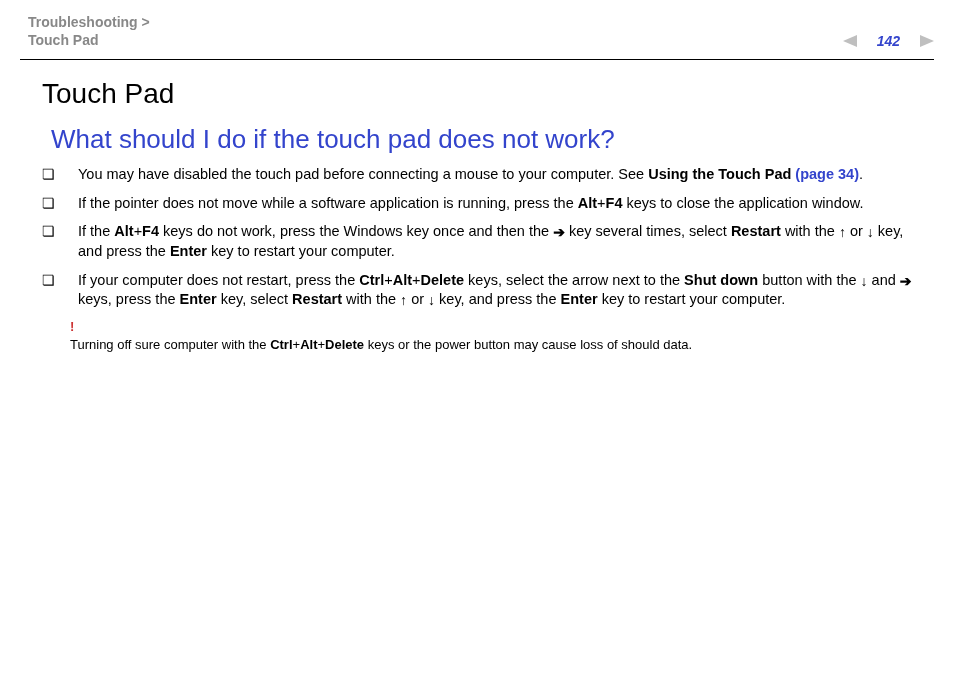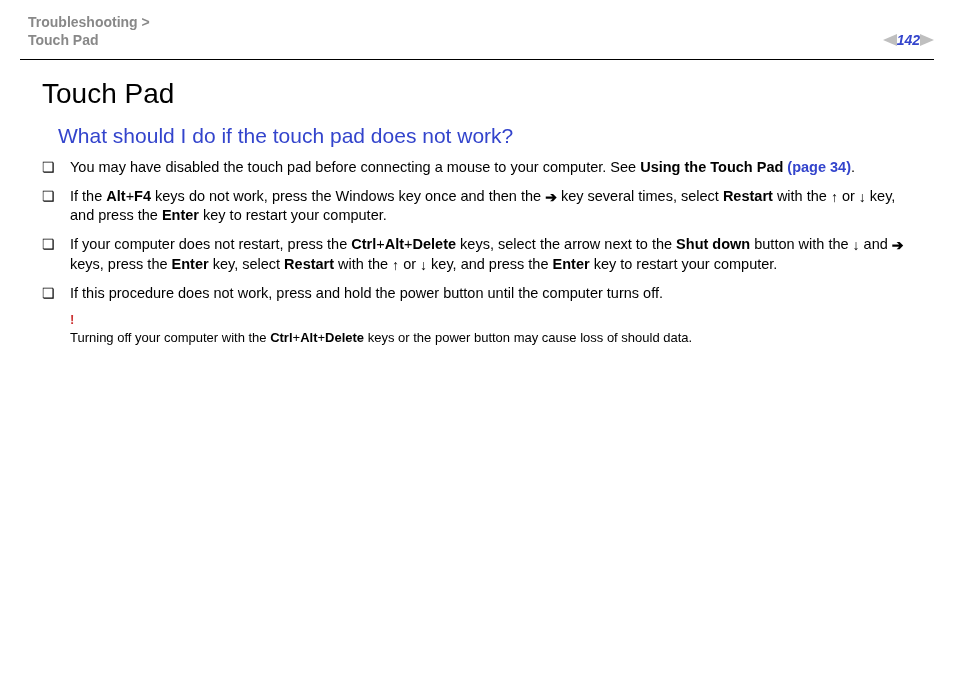--- a/index.html
+++ b/index.html
@@ -14,34 +14,34 @@
   }
   .page {
     position: relative;
     width: 954px;
     height: 674px;
     box-sizing: border-box;
     padding: 14px 20px 20px 20px;
   }
   .header {
     display: flex;
-    align-items: center;
+    align-items: flex-end;
     justify-content: space-between;
     padding-left: 8px;
   }
   .breadcrumb {
     font-size: 14px;
     font-weight: bold;
     color: #888888;
     line-height: 1.25;
   }
   .pager {
     display: flex;
     align-items: center;
-    gap: 0;
+    gap: 20px;
     margin-top: 16px;
   }
   .pager .num {
     color: #3344cc;
     font-weight: bold;
     font-style: italic;
     font-size: 14px;
   }
   .pager svg { display: block; }
   .rule {
@@ -53,32 +53,32 @@
     padding: 0 16px 0 22px;
   }
   h1.title {
     font-weight: normal;
     font-size: 28px;
     margin: 0 0 14px 0;
     color: #000;
   }
   h2.question {
     font-weight: normal;
-    font-size: 21px;
+    font-size: 26px;
     color: #3344cc;
-    margin: 0 0 10px 16px;
+    margin: 0 0 10px 9px;
   }
   ul.bullets {
     list-style: none;
     margin: 0;
     padding: 0;
   }
   ul.bullets > li {
     position: relative;
-    padding-left: 28px;
+    padding-left: 36px;
     font-size: 14.5px;
     line-height: 1.35;
     margin-bottom: 9px;
   }
   ul.bullets > li::before {
     content: "❏";
     position: absolute;
     left: 0;
     top: 0;
     font-size: 14px;
@@ -138,32 +138,32 @@
     <h1 class="title">Touch Pad</h1>
     <h2 class="question">What should I do if the touch pad does not work?</h2>
 
     <ul class="bullets">
 
       <li>
         <span>You may have disabled the touch pad before connecting a mouse to your computer. See </span><span class="b">Using the Touch Pad </span><span class="link">(page 34)</span><span>.</span>
       </li>
 
 
+      <li>
+        <span>If the pointer does not move while a software application is running, press the </span><span class="b">Alt</span><span>+</span><span class="b">F4</span><span> keys to close the application window.</span>
+      </li>
 
       <li>
         <span>If the </span><span class="b">Alt</span><span>+</span><span class="b">F4</span><span> keys do not work, press the Windows key once and then the </span><span class="arrow">➔</span><span> key several times, select </span><span class="b">Restart</span><span> with the </span><span class="arrow">↑</span><span> or </span><span class="arrow">↓</span><span> key, and press the </span><span class="b">Enter</span><span> key to restart your computer.</span>
       </li>
 
       <li>
         <span>If your computer does not restart, press the </span><span class="b">Ctrl</span><span>+</span><span class="b">Alt</span><span>+</span><span class="b">Delete</span><span> keys, select the arrow next to the </span><span class="b">Shut down</span><span> button with the </span><span class="arrow">↓</span><span> and </span><span class="arrow">➔</span><span> keys, press the </span><span class="b">Enter</span><span> key, select </span><span class="b">Restart</span><span> with the </span><span class="arrow">↑</span><span> or </span><span class="arrow">↓</span><span> key, and press the </span><span class="b">Enter</span><span> key to restart your computer.</span>
       </li>
 
-      <li>
-        <span>If this procedure does not work, press and hold the power button until the computer turns off.</span>
-      </li>
     </ul>
 
     <div class="note">
       <span class="bang">!</span>
-      <span>Turning off your computer with the </span><span class="b">Ctrl</span><span>+</span><span class="b">Alt</span><span>+</span><span class="b">Delete</span><span> keys or the power button may cause loss of should data.</span>
+      <span>Turning off sure computer with the </span><span class="b">Ctrl</span><span>+</span><span class="b">Alt</span><span>+</span><span class="b">Delete</span><span> keys or the power button may cause loss of should data.</span>
     </div>
   </div>
 </div>
 
 </body></html>

